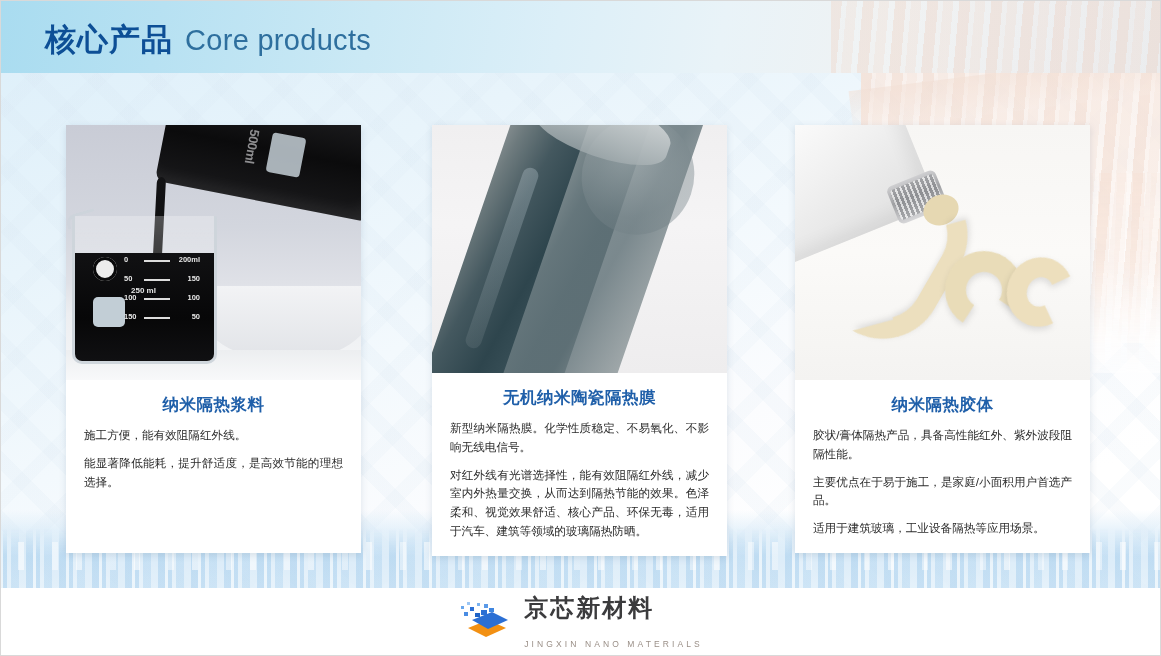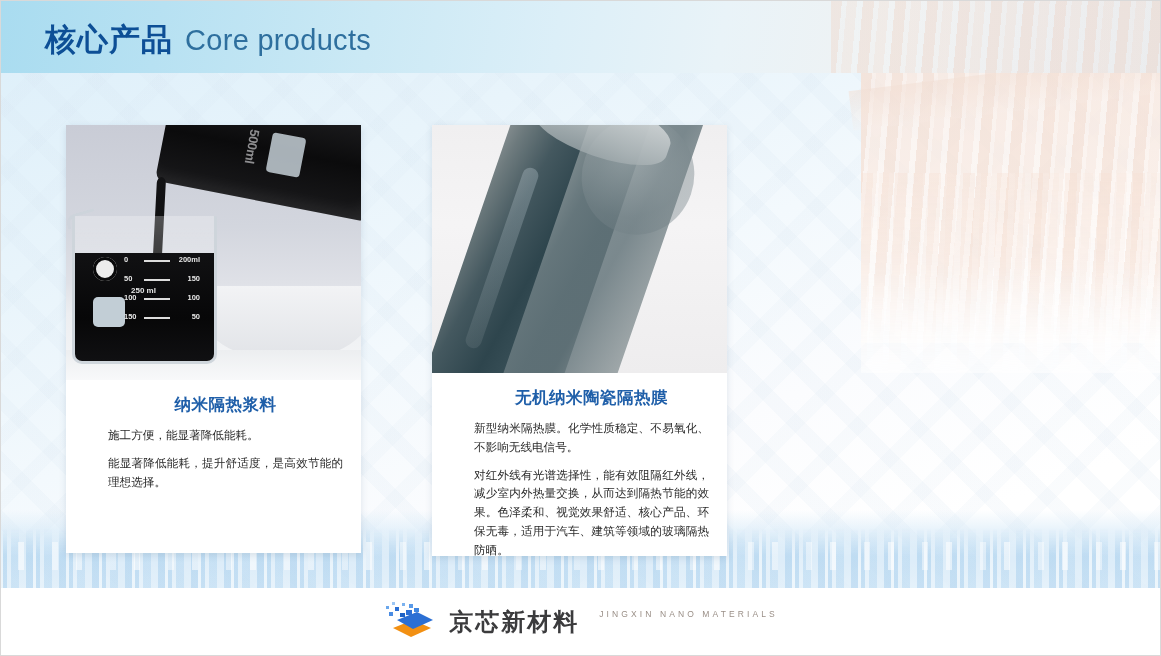--- a/index.html
+++ b/index.html
@@ -208,21 +208,20 @@
   .card-photo {
     position: relative;
     width: 100%;
     height: 255px;
     overflow: hidden;
   }
   #card-1 .card-photo { height: 248px; }
 
   .card-body {
     padding: 14px 18px 10px 18px;
-    margin-left: 24px;
   }
   .card-title {
     text-align: center;
     font-size: 16.5px;
     font-weight: 700;
     color: #1f5fa9;
     letter-spacing: .5px;
     margin-bottom: 10px;
   }
   .card-para {
@@ -475,21 +474,21 @@
   }
   #logo {
     display: flex;
     align-items: center;
     gap: 12px;
   }
   #logo-mark {
     position: relative;
     width: 54px; height: 42px;
   }
-  #logo-text-wrap { display: flex; flex-direction: row; gap: 20px; }
+  #logo-text-wrap { display: flex; flex-direction: column; gap: 20px; }
   #logo-cn {
     font-size: 24px;
     font-weight: 700;
     color: #3b3b3d;
     letter-spacing: 2px;
     line-height: 1;
   }
   #logo-en {
     font-size: 8.5px;
     color: #9a8f87;
@@ -549,40 +548,56 @@
           <div class="grad-row">
             <span class="l">150</span>
             <span class="tick"></span>
             <span class="r">50</span>
           </div>
         </div>
       </div>
     </div>
     <div class="card-body">
       <div class="card-title">纳米隔热浆料</div>
-      <p class="card-para">施工方便，能显著降低能耗。</p>
+      <p class="card-para">施工方便，能有效阻隔红外线。</p>
       <p class="card-para">能显著降低能耗，提升舒适度，是高效节能的理想选择。</p>
     </div>
   </div>
 
   <div class="card" id="card-1">
     <div class="card-photo ph2">
       <div class="roll"></div>
       <div class="roll-2"></div>
       <div class="roll-edge"></div>
       <div class="roll-top"></div>
       <div class="roll-hl"></div>
     </div>
     <div class="card-body">
       <div class="card-title">无机纳米陶瓷隔热膜</div>
       <p class="card-para">新型纳米隔热膜。化学性质稳定、不易氧化、不影响无线电信号。</p>
       <p class="card-para">对红外线有光谱选择性，能有效阻隔红外线，减少室内外热量交换，从而达到隔热节能的效果。色泽柔和、视觉效果舒适、核心产品、环保无毒，适用于汽车、建筑等领域的玻璃隔热防晒。</p>
     </div>
   </div>
 
+  <div class="card" id="card-2">
+    <div class="card-photo ph3">
+      <div class="tube"></div>
+      <div class="nozzle"></div>
+      <div class="paste-tip"></div>
+      <div class="paste"></div>
+      <div class="paste-2"></div>
+      <div class="paste-3"></div>
+    </div>
+    <div class="card-body">
+      <div class="card-title">纳米隔热胶体</div>
+      <p class="card-para">胶状/膏体隔热产品，具备高性能红外、紫外波段阻隔性能。</p>
+      <p class="card-para">主要优点在于易于施工，是家庭/小面积用户首选产品。</p>
+      <p class="card-para">适用于建筑玻璃，工业设备隔热等应用场景。</p>
+    </div>
+  </div>
 
   <div id="footer">
     <div id="logo">
       <div id="logo-mark">
         <svg width="54" height="42" viewBox="0 0 54 42">
           <polygon points="10,27 30,19 48,27 28,36" fill="#f29013"></polygon>
           <polygon points="14,19 34,11 50,19 30,28" fill="#2b6fd4"></polygon>
           <polygon points="14,19 34,11 50,19 30,28" fill="url(#lg)" opacity="0"></polygon>
           <rect x="23" y="9" width="6" height="5" fill="#2b6fd4"></rect>
           <rect x="31" y="7" width="5" height="4" fill="#3f86e0"></rect>

